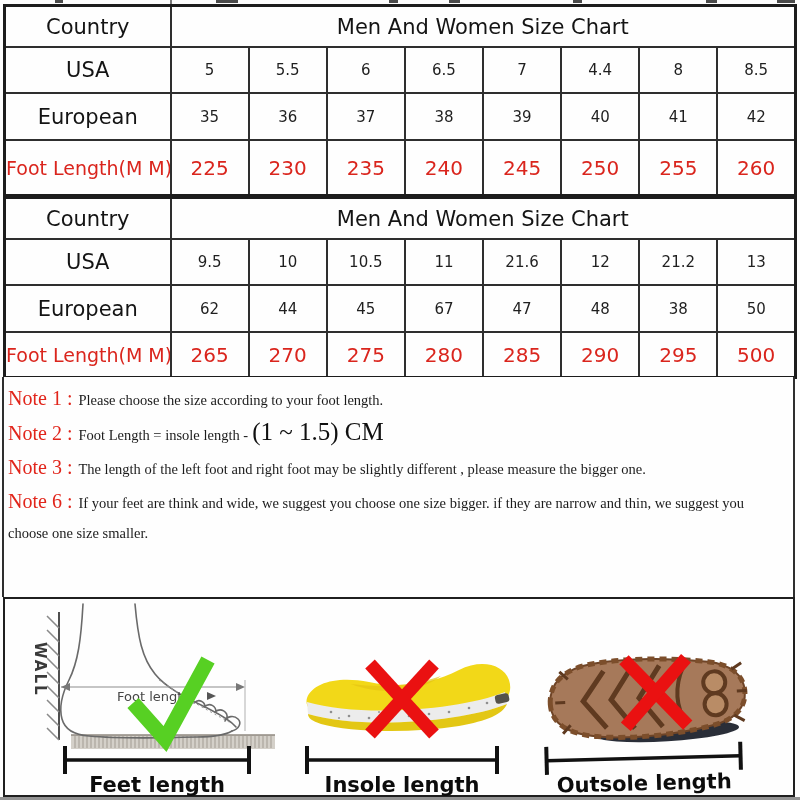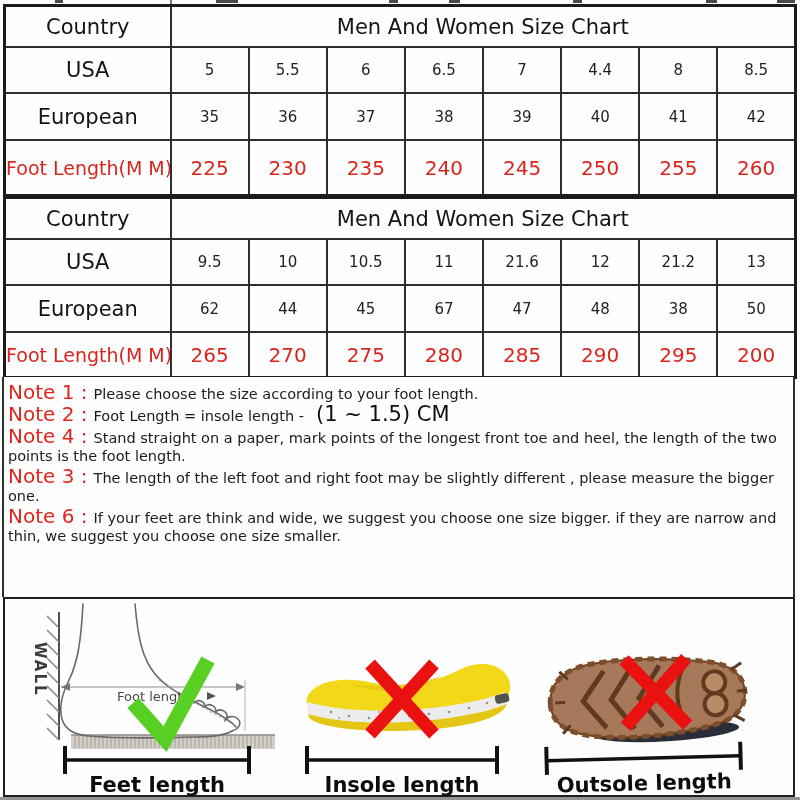--- a/index.html
+++ b/index.html
@@ -26,24 +26,24 @@
   .t2 .r-foot td{height:43px}
   td.lbl{font-size:21px;color:#141414;}
   td.num{font-size:15px;color:#1f1f1f;}
   .r-foot td.lbl{font-size:19px;color:var(--red,#da251d);}
   .r-foot td.num{font-size:20px;color:var(--red,#da251d);}
 
   
   .notes{position:absolute;top:377px;left:2px;width:793px;height:220px;box-sizing:border-box;
       border-left:2px solid #2e2e2e;border-right:2px solid #2e2e2e;
       padding:6px 8px 0 4px;background:#fefefe;}
-  .note{margin:0 0 2px 0;line-height:18px;}
+  .note{margin:0 0 2px 0;line-height:30px;font-family:Liberation Serif, serif;}
   .nlabel{font-size:20px;color:var(--note_red,#e1251b);margin-right:6px;}
   .ntext{font-size:14.5px;color:#1b1b1b;}
-  .nbig{font-size:21px;color:#101010;margin-left:12px;}
+  .nbig{font-size:25px;color:#101010;margin-left:4px;}
 
   
   .figures{position:absolute;top:597px;left:3px;width:792px;height:200px;box-sizing:border-box;
       border:2px solid #1f1f1f;background:#fefefe;}
   .fig{position:absolute;top:1px;}
   .fig-foot{left:4px;}
   .fig-insole{left:286px;}
   .fig-outsole{left:520px;transform:rotate(-1.5deg);}
   .bottom-strip{position:absolute;top:797px;left:0;width:800px;height:3px;background:#939393;}
 
@@ -168,29 +168,28 @@
     </tr>
     <tr class="r-foot">
       <td class="lbl">Foot Length(M M)</td>
       <td class="num">265</td>
       <td class="num">270</td>
       <td class="num">275</td>
       <td class="num">280</td>
       <td class="num">285</td>
       <td class="num">290</td>
       <td class="num">295</td>
-      <td class="num">200</td>
+      <td class="num">500</td>
     </tr>
   </tbody>
     </table>
 
   <div class="notes">
     <p class="note"><span class="nlabel">Note 1 :</span><span class="ntext">Please choose the size according to your foot length.</span></p>
     <p class="note"><span class="nlabel">Note 2 :</span><span class="ntext">Foot Length = insole length  -</span><span class="nbig">(1 ~ 1.5) CM</span></p>
-    <p class="note"><span class="nlabel">Note 4 :</span><span class="ntext">Stand straight on a paper, mark points of the longest front toe and heel, the length of the two points is the foot length.</span></p>
     <p class="note"><span class="nlabel">Note 3 :</span><span class="ntext">The length of the left foot and right foot may be slightly different , please measure the bigger one.</span></p>
     <p class="note"><span class="nlabel">Note 6 :</span><span class="ntext">If your feet are think and wide, we suggest you choose one size bigger. if they are narrow and thin, we suggest you choose one size smaller.</span></p>
   </div>
 
   <div class="figures">
 
     <svg class="fig fig-foot" width="272" height="196" viewBox="0 0 272 196">
       <line x1="50" y1="12" x2="50" y2="140" stroke="#4f4f4f" stroke-width="2"></line>
       <path d="M50 28 L38 16 M50 42 L38 30 M50 56 L38 44 M50 70 L38 58 M50 84 L38 72 M50 98 L38 86 M50 112 L38 100 M50 126 L38 114 M50 140 L38 128" stroke="#8a8a8a" stroke-width="1.5"></path>
       <text class="walltxt" transform="translate(26 42) rotate(90)">WALL</text>

